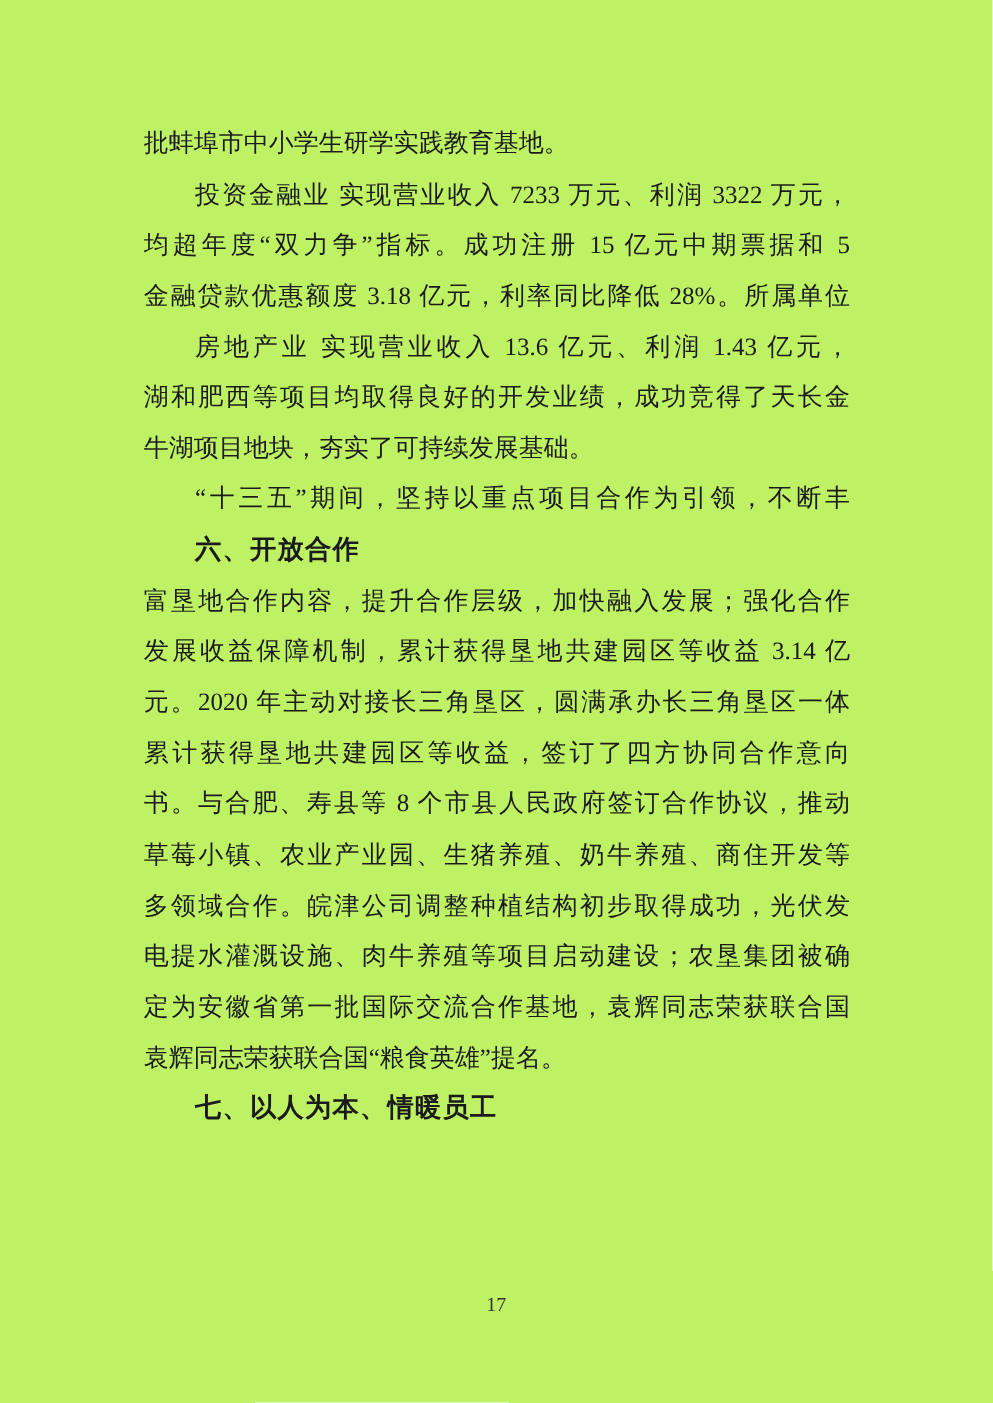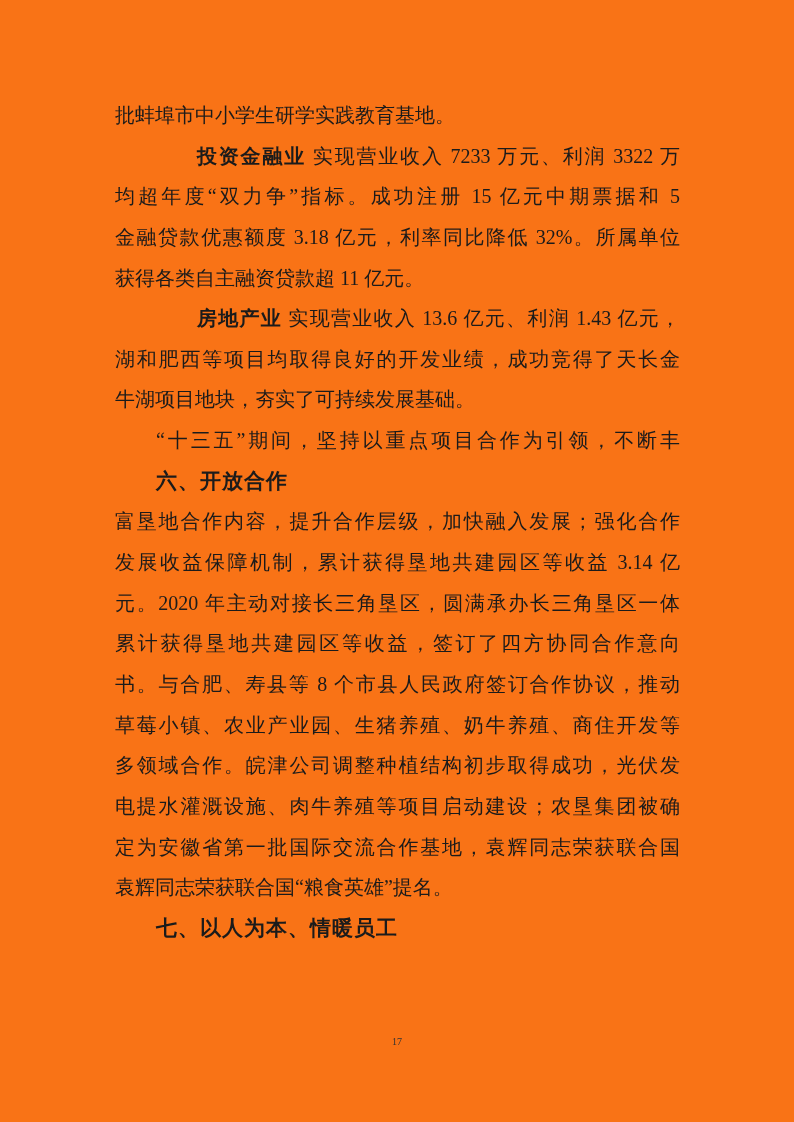--- a/index.html
+++ b/index.html
@@ -4,21 +4,21 @@
 <style>
   html, body {
     margin: 0;
     padding: 0;
     background: #ffffff;
   }
   .page {
     position: relative;
     width: 794px;
     height: 1122px;
-    background: #f97316;
+    background: #bef264;
     overflow: hidden;
     font-family: "Liberation Serif", "DejaVu Serif", serif;
     color: #1b1b1b;
   }
   .textblock {
     position: absolute;
     left: 115px;
     top: 95px;
     width: 565px;
   }
@@ -39,47 +39,45 @@
   }
   .line.heading {
     font-family: "Liberation Sans", "DejaVu Sans", sans-serif;
     font-weight: 700;
     font-size: 21px;
     text-align-last: left;
     text-indent: 41px;
     letter-spacing: 1px;
   }
   .bold-lead {
-    font-weight: 700;
-    margin-left: 41px;
+    font-weight: 400;
   }
   .page-number {
     position: absolute;
     top: 1036px;
     left: 0;
     width: 100%;
     text-align: center;
-    font-size: 10px;
+    font-size: 16px;
     color: #333333;
     font-family: "Liberation Serif", "DejaVu Serif", serif;
   }
 </style>
 </head>
 <body>
 
 <div class="page">
   <div class="textblock">
 
     <div class="line last">批蚌埠市中小学生研学实践教育基地。</div>
 
     <div class="line indent"><span class="bold-lead">投资金融业</span><span> 实现营业收入 7233 万元、利润 3322 万元，</span></div>
 
     <div class="line">均超年度“双力争”指标。成功注册 15 亿元中期票据和 5</div>
-    <div class="line">金融贷款优惠额度 3.18 亿元，利率同比降低 32%。所属单位</div>
-    <div class="line last">获得各类自主融资贷款超 11 亿元。</div>
+    <div class="line">金融贷款优惠额度 3.18 亿元，利率同比降低 28%。所属单位</div>
 
     <div class="line indent"><span class="bold-lead">房地产业</span><span> 实现营业收入 13.6 亿元、利润 1.43 亿元，</span></div>
 
     <div class="line">湖和肥西等项目均取得良好的开发业绩，成功竞得了天长金</div>
     <div class="line last">牛湖项目地块，夯实了可持续发展基础。</div>
 
     <div class="line indent">“十三五”期间，坚持以重点项目合作为引领，不断丰</div>
 
     <div class="line heading">六、开放合作</div>
     <div class="line">富垦地合作内容，提升合作层级，加快融入发展；强化合作</div>

